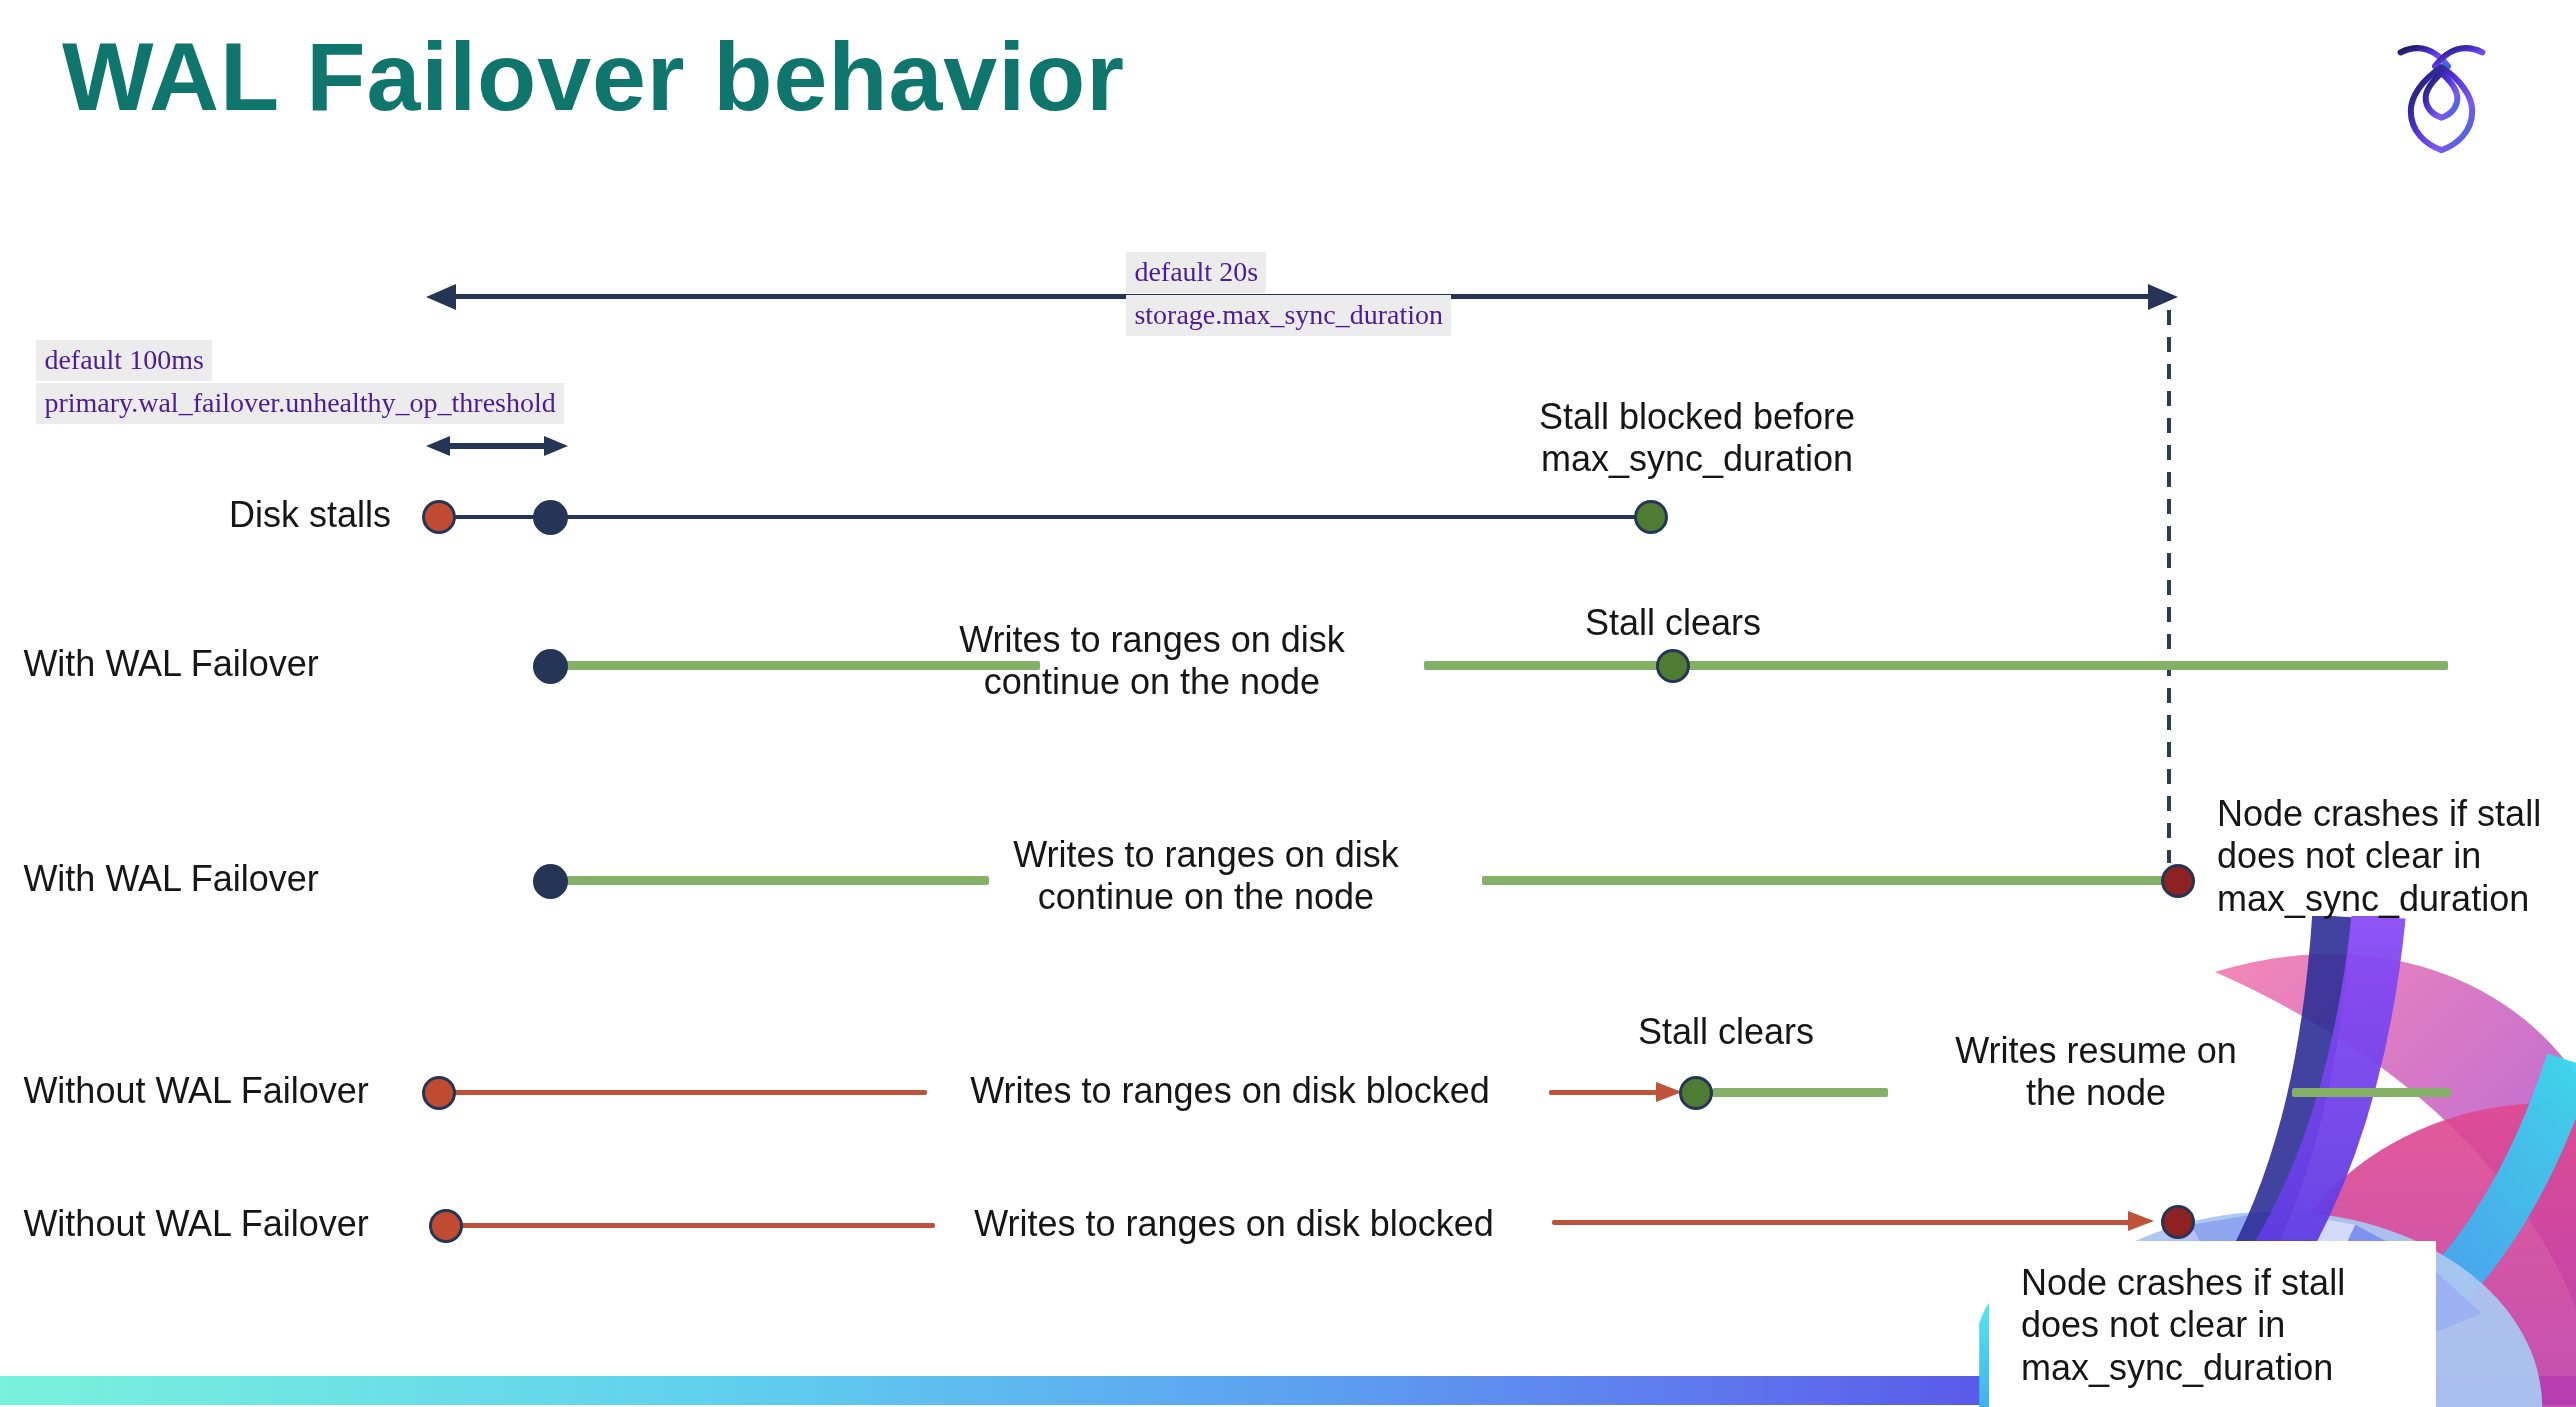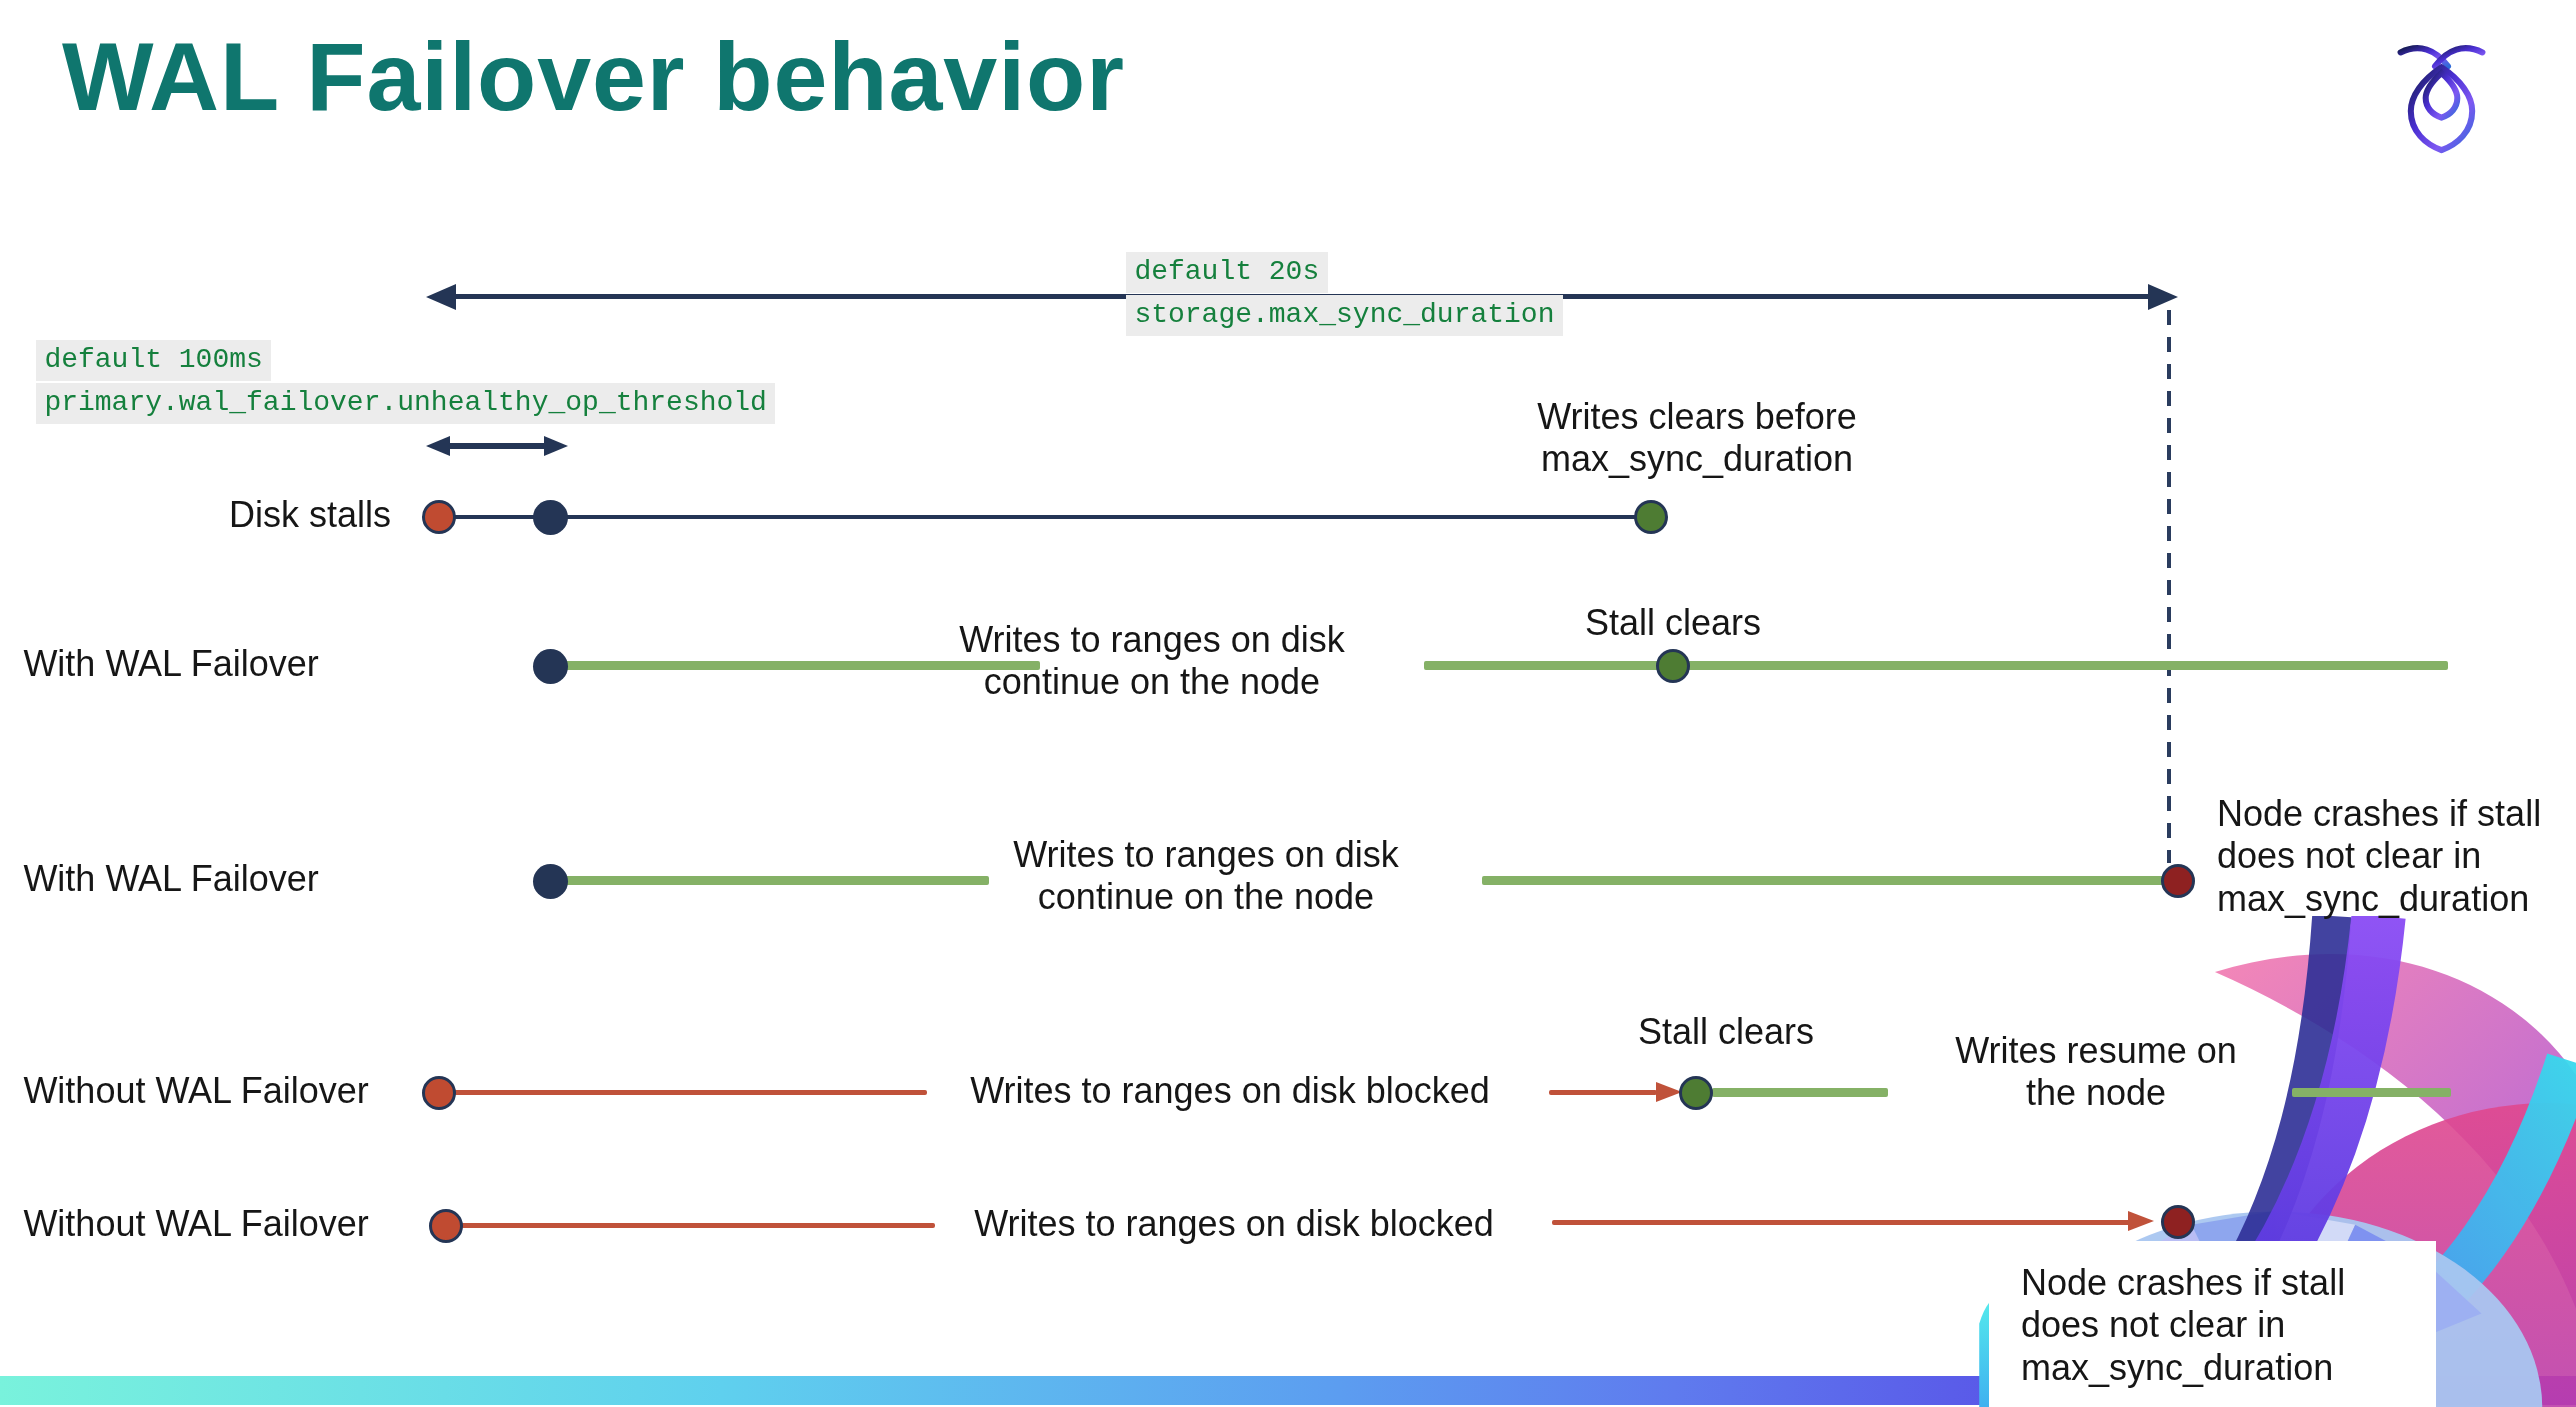--- a/index.html
+++ b/index.html
@@ -1,22 +1,22 @@
 <!DOCTYPE html>
 <html style="font-size:15px"><head>
 <meta charset="utf-8">
 <style>
   html,body{margin:0;padding:0;background:#fff;}
   .canvas{position:relative;width:2576px;height:1408px;background:#ffffff;overflow:hidden;
           font-family:"Liberation Sans",sans-serif;}
   .t{position:absolute;font-size:36px;line-height:1.18;color:#161616;white-space:pre-line;z-index:6;}
   .c{text-align:center;transform:translateX(-50%);}
   .title{position:absolute;font-size:97px;font-weight:700;letter-spacing:0.9px;color:#0f766e;line-height:1.05;z-index:6;}
-  .mono-label{position:absolute;z-index:7;font-family:Liberation Mono, monospace;
-              font-size:28px;color:#15803d;line-height:1.2;}
+  .mono-label{position:absolute;z-index:7;font-family:Liberation Serif, serif;
+              font-size:28px;color:#4c1d95;line-height:1.2;}
   .mono-label span{display:block;width:fit-content;background:#ececec;padding:2.8px 8.4px 4.7px;margin-bottom:1.9px;}
   .hline{position:absolute;z-index:4;border-radius:1.9px;}
   .navy-bg{background:#243555;}
   .green-bg{background:#85b166;}
   .red-bg{background:#c0523a;}
   .dot{position:absolute;border-radius:50%;z-index:5;box-sizing:border-box;}
   .dot-navy{background:#243555;width:35px;height:35px;}
   .dot-green{background:#4e7c33;border:3.7px solid #243555;width:34px;height:34px;}
   .dot-red{background:#c04b31;border:3.7px solid #243555;width:34px;height:34px;}
   .dot-crash{background:#8e2121;border:3.7px solid #243555;width:34px;height:34px;}
@@ -113,21 +113,21 @@
   <div class="ah" style="left:426px;top:436px;border-right:24px solid #243555;border-top:10.3px solid transparent;border-bottom:10.3px solid transparent;"></div>
   <div class="ah" style="left:544px;top:436px;border-left:24px solid #243555;border-top:10.3px solid transparent;border-bottom:10.3px solid transparent;"></div>
 
   <div class="vdash" style="left:2167px;top:310px;height:553px;"></div>
 
   <div class="t" style="left:229px;top:494px;">Disk stalls</div>
   <div class="hline navy-bg" style="left:439px;top:515px;width:1211px;height:3.7px;"></div>
   <div class="dot dot-red" style="left:422px;top:500px;"></div>
   <div class="dot dot-navy" style="left:533px;top:500px;"></div>
   <div class="dot dot-green" style="left:1634px;top:500px;"></div>
-  <div class="t c" style="left:1697px;top:396px;">Writes clears before
+  <div class="t c" style="left:1697px;top:396px;">Stall blocked before
 max_sync_duration</div>
 
   <div class="t" style="left:23.4px;top:643px;">With WAL Failover</div>
   <div class="dot dot-navy" style="left:533px;top:649px;"></div>
   <div class="hline green-bg" style="left:562px;top:661px;width:478px;height:9.3px;"></div>
   <div class="t c" style="left:1152px;top:619px;">Writes to ranges on disk
 continue on the node</div>
   <div class="hline green-bg" style="left:1424px;top:661px;width:1024px;height:9.3px;"></div>
   <div class="dot dot-green" style="left:1656px;top:649px;"></div>
   <div class="t c" style="left:1673px;top:602px;">Stall clears</div>

